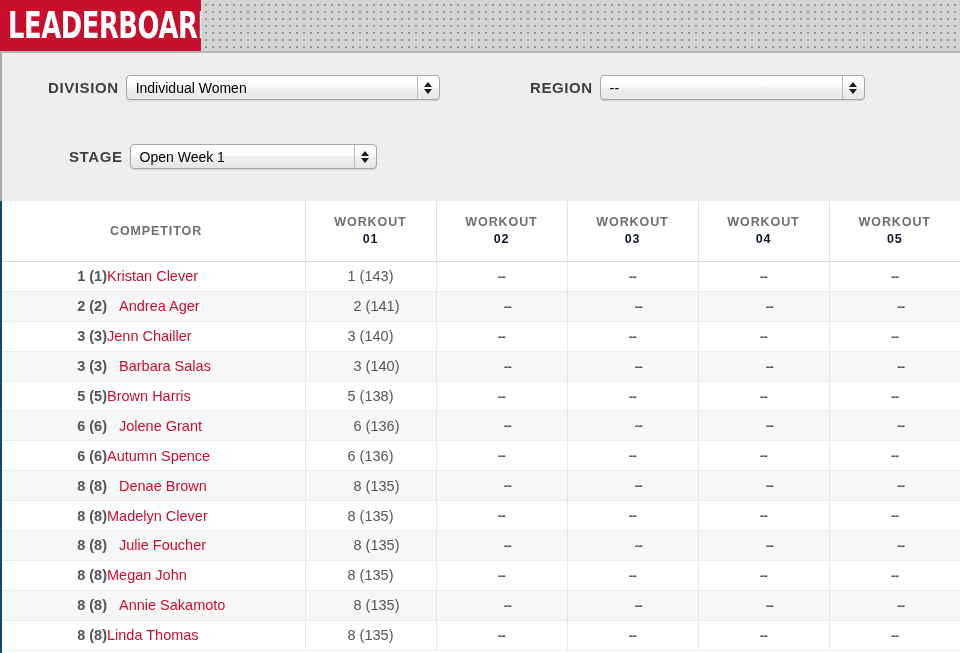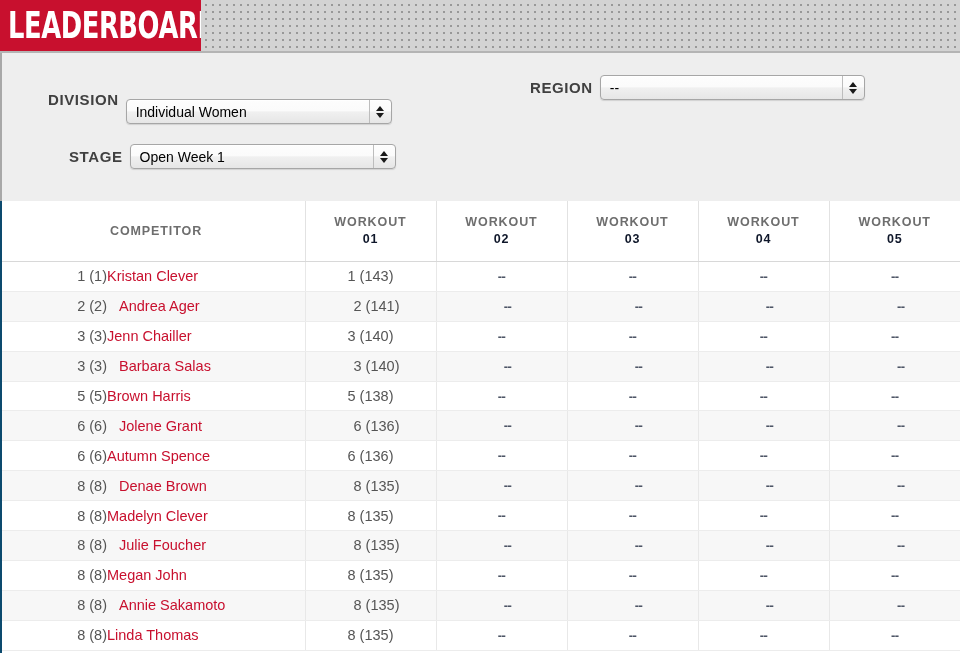--- a/index.html
+++ b/index.html
@@ -82,23 +82,23 @@
     position: relative;
     height: 25px;
     border: 1px solid #a6a6a6;
     border-radius: 4px;
     background: linear-gradient(to bottom, #fdfdfd 0%, #fbfbfb 46%, #f0f0f0 52%, #e6e6e6 100%);
     box-shadow: 0 1px 1px rgba(0,0,0,0.12), inset 0 1px 0 #ffffff;
     display: flex;
     align-items: center;
     box-sizing: border-box;
   }
-  .select-box.w-division { width: 266px; margin-top: 24px; }
+  .select-box.w-division { width: 314px; }
   .select-box.w-region   { width: 265px; }
-  .select-box.w-stage    { width: 266px; }
+  .select-box.w-stage    { width: 247px; }
 
   .select-value {
     flex: 1;
     font-size: 14px;
     color: #000000;
     padding-left: 9px;
     padding-right: 4px;
     white-space: nowrap;
     overflow: hidden;
   }
@@ -176,21 +176,21 @@
     font-size: 14.5px;
     color: #555555;
     padding: 0;
     border-bottom: 1px solid #ececec;
     vertical-align: middle;
   }
   tbody tr.alt td { background: #f7f7f7; padding-left: 12px; }
   td.rank {
     text-align: right;
     padding-right: 10px;
-    font-weight: normal;
+    font-weight: bold;
     color: #4a4a4a;
     font-size: 14px;
     white-space: nowrap;
   }
   td.name {
     text-align: left;
     color: #c8102e;
     white-space: nowrap;
   }
   td.name .athlete {

